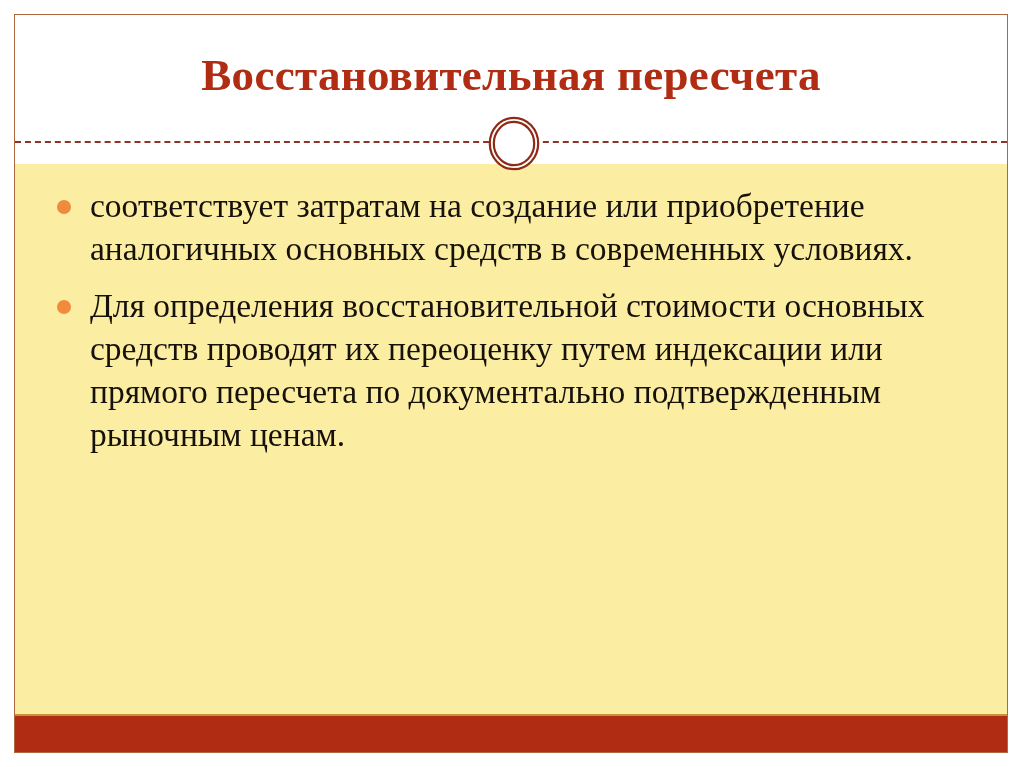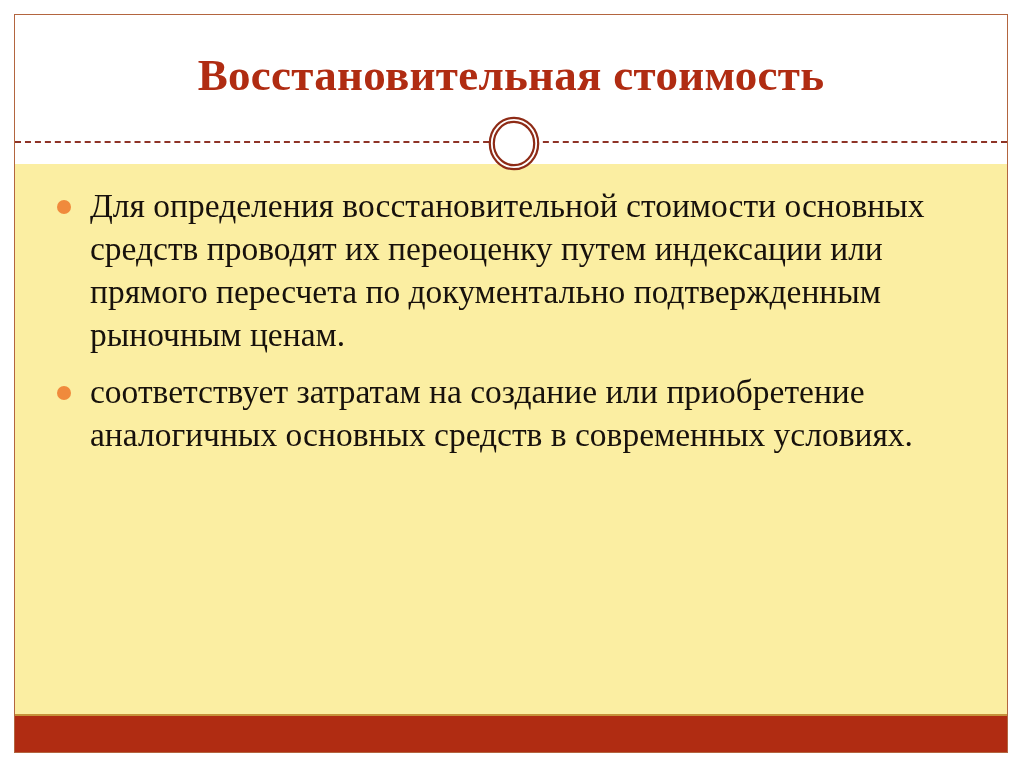--- a/index.html
+++ b/index.html
@@ -132,44 +132,44 @@
 
   .b1 { max-width: 885px; }
   .b2 { max-width: 890px; }
 </style>
 </head>
 <body>
 
 <div class="slide">
 
   <div class="title-zone">
-    <div class="slide-title">Восстановительная стоимость</div>
+    <div class="slide-title">Восстановительная пересчета</div>
   </div>
 
   <div class="divider"></div>
 
   <div class="ornament">
     <svg width="52" height="55" viewBox="0 0 52 55" xmlns="http://www.w3.org/2000/svg">
       <ellipse cx="26" cy="27.5" rx="25" ry="26.5" fill="#ffffff"></ellipse>
       <ellipse cx="26" cy="27.5" rx="24.2" ry="25.7" fill="none" stroke="#8e2b16" stroke-width="2.2"></ellipse>
       <ellipse cx="26" cy="27.5" rx="20.2" ry="21.7" fill="none" stroke="#8e2b16" stroke-width="2.2"></ellipse>
     </svg>
   </div>
 
   <div class="body-zone">
     <ul class="bullet-list">
 
+      <li class="bullet-item b1">
+        <span class="bullet-marker"></span>
+        <span class="bullet-text">соответствует затратам на создание или приобретение аналогичных основных средств в современных условиях.</span>
+      </li>
+
       <li class="bullet-item b2">
         <span class="bullet-marker"></span>
         <span class="bullet-text">Для определения восстановительной стоимости основных средств проводят их переоценку путем индексации или прямого пересчета по документально подтвержденным рыночным ценам.</span>
-      </li>
-
-      <li class="bullet-item b1">
-        <span class="bullet-marker"></span>
-        <span class="bullet-text">соответствует затратам на создание или приобретение аналогичных основных средств в современных условиях.</span>
       </li>
 
     </ul>
   </div>
 
   <div class="bottom-bar"></div>
 
 </div>
 
 </body></html>

